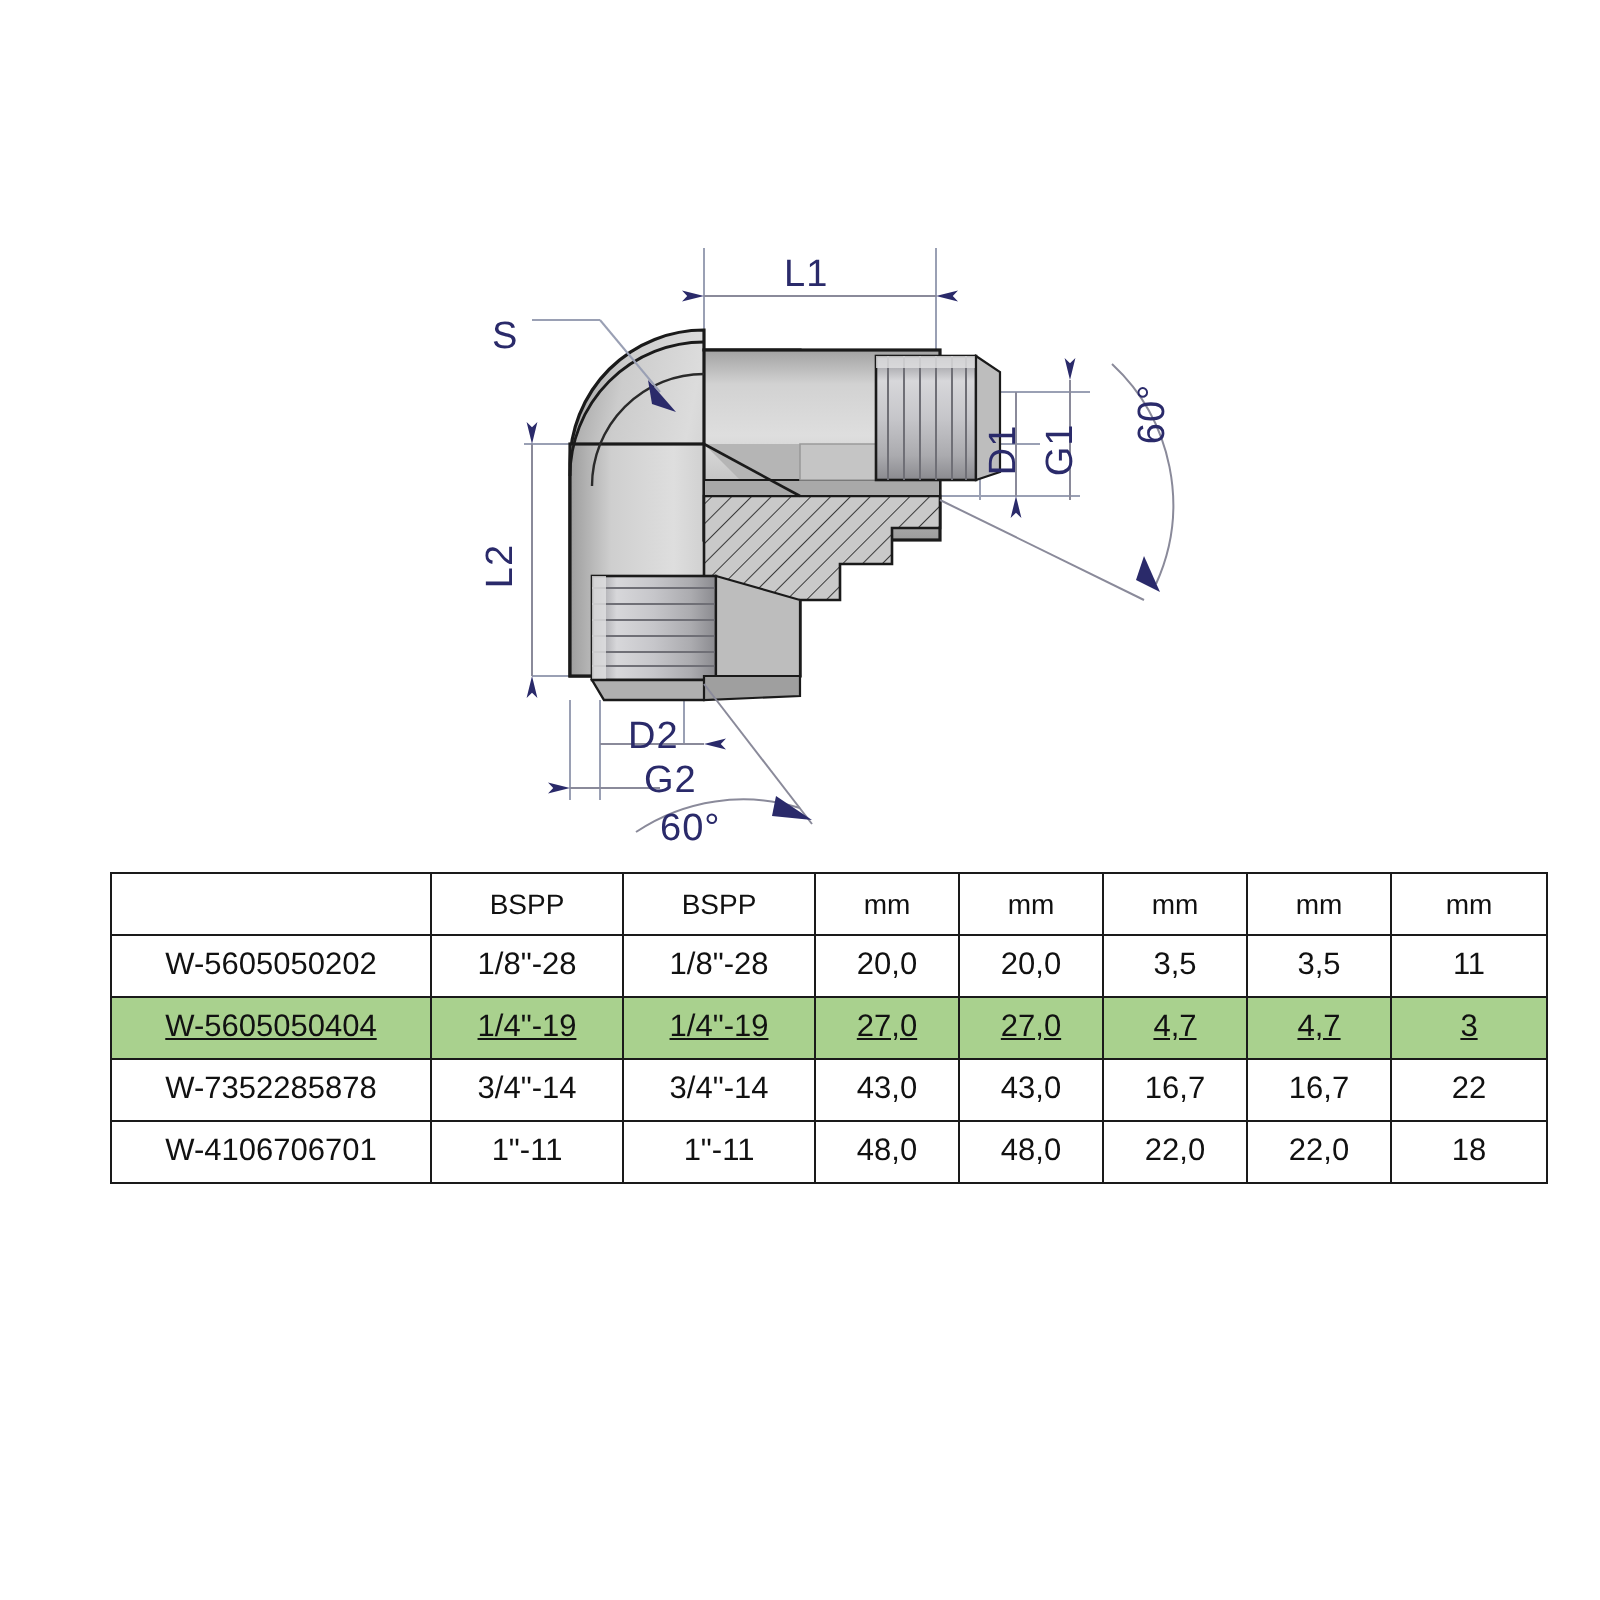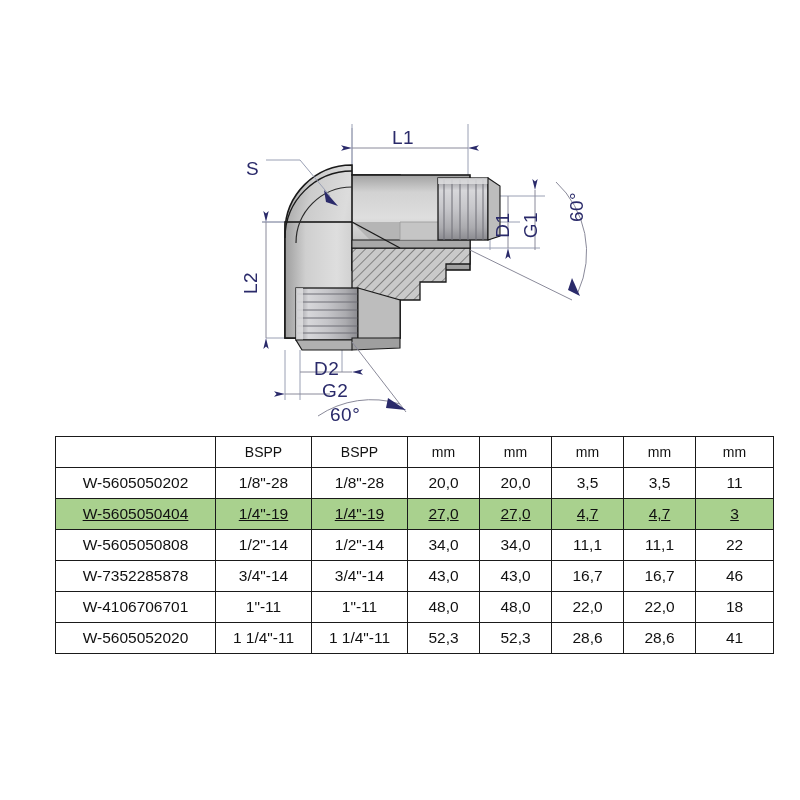--- a/index.html
+++ b/index.html
@@ -268,54 +268,34 @@
           <td>W-5605050404</td>
           <td>1/4"-19</td>
           <td>1/4"-19</td>
           <td>27,0</td>
           <td>27,0</td>
           <td>4,7</td>
           <td>4,7</td>
           <td>3</td>
         </tr>
         <tr>
-          <td>W-5605050808</td>
-          <td>1/2"-14</td>
-          <td>1/2"-14</td>
-          <td>34,0</td>
-          <td>34,0</td>
-          <td>11,1</td>
-          <td>11,1</td>
-          <td>22</td>
-        </tr>
-        <tr>
           <td>W-7352285878</td>
           <td>3/4"-14</td>
           <td>3/4"-14</td>
           <td>43,0</td>
           <td>43,0</td>
           <td>16,7</td>
           <td>16,7</td>
-          <td>46</td>
+          <td>22</td>
         </tr>
         <tr>
           <td>W-4106706701</td>
           <td>1"-11</td>
           <td>1"-11</td>
           <td>48,0</td>
           <td>48,0</td>
           <td>22,0</td>
           <td>22,0</td>
           <td>18</td>
         </tr>
-        <tr>
-          <td>W-5605052020</td>
-          <td>1 1/4"-11</td>
-          <td>1 1/4"-11</td>
-          <td>52,3</td>
-          <td>52,3</td>
-          <td>28,6</td>
-          <td>28,6</td>
-          <td>41</td>
-        </tr>
       </tbody>
   </table>
 </div>
 
 </body></html>

